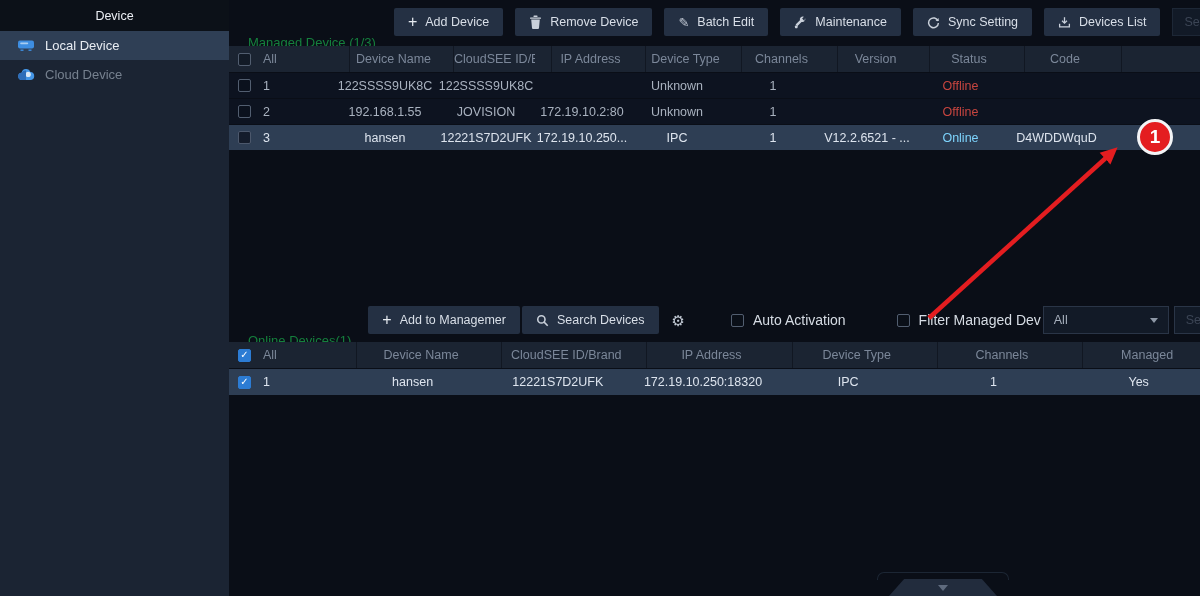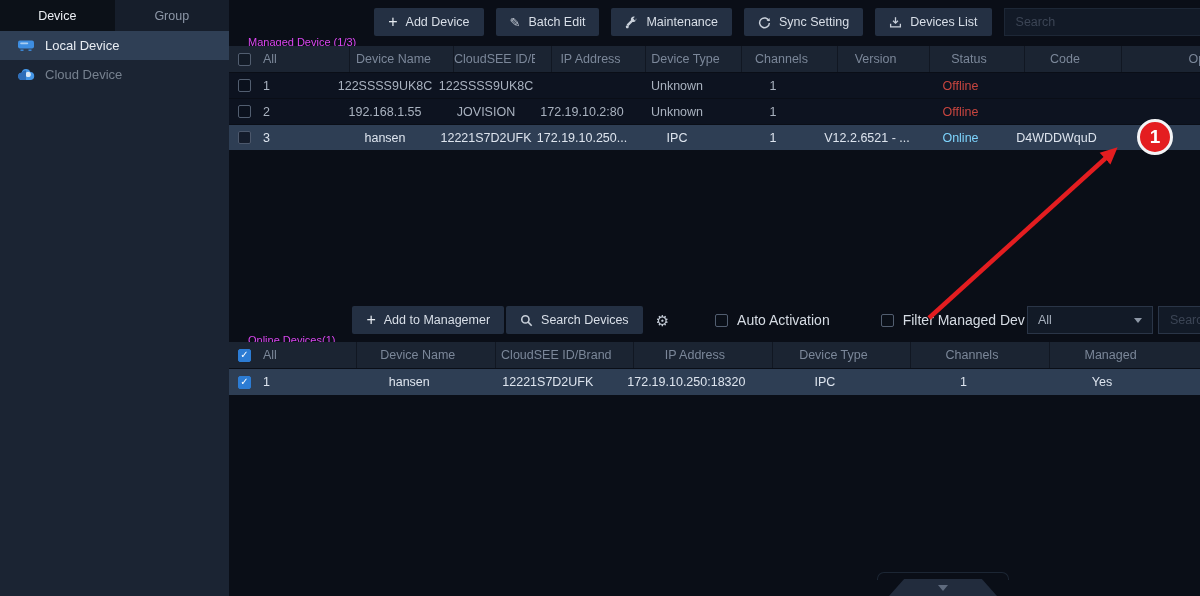--- a/index.html
+++ b/index.html
@@ -16,21 +16,21 @@
   .side-item { height:29px; flex-shrink:0; display:flex; align-items:center; gap:10px;
                padding-left:17px; font-size:13px; color:#76818f; }
   .side-item.selected { background:#2f3f55; color:#e8ecf2; }
   .side-item .icn { width:18px; height:14px; display:flex; align-items:center; justify-content:center; }
 
   
   .main { flex:1; display:flex; flex-direction:column; background:#0a0e17; position:relative; }
 
   .toolbar { display:flex; align-items:center; gap:12px; margin-top:8px; height:28px;
              padding-left:19px; flex-shrink:0; }
-  .panel-title { font-size:11px; color:#d946ef; white-space:nowrap; margin-right:6px;margin-top:40px; }
+  .panel-title { font-size:13px; color:#15803d; white-space:nowrap; margin-right:6px;margin-top:40px; }
   .btn { display:flex; align-items:center; gap:8px; background:#243043; border:none;
          color:#d9dfe8; height:28px; padding:0 14px; border-radius:2px; font-size:12.5px;
          font-family:inherit; white-space:nowrap; cursor:default; }
   .btn .plus { font-size:16px; line-height:1; color:#e6eaf0; }
   .btn svg { display:block; }
   .search { background:#121a27; border:1px solid #1d2736; height:28px; color:#cdd4de;
             font-size:12.5px; padding:0 11px; font-family:inherit; outline:none; }
   .search::placeholder { color:#56617399; }
   .search-top { flex:1; min-width:0; border-right:none; }
 
@@ -95,23 +95,20 @@
 </head>
 <body>
 
 <div class="app">
 
   <aside class="sidebar">
     <div class="side-tabs">
       <div class="side-tab active">
         <span>Device</span>
       </div>
-      <div class="side-tab">
-        <span>Group</span>
-      </div>
     </div>
     <div class="side-item selected">
       <span class="icn">
         <svg width="18" height="13" viewBox="0 0 18 13">
             <rect x="1" y="1.5" width="16" height="8" rx="2" fill="#3e8ee1"></rect>
             <rect x="3.2" y="3.6" width="8" height="1.6" rx="0.8" fill="#a8cdf1"></rect>
             <rect x="3.5" y="10.5" width="3" height="1.4" fill="#3e8ee1"></rect>
             <rect x="11.5" y="10.5" width="3" height="1.4" fill="#3e8ee1"></rect>
           </svg>
       </span>
@@ -129,20 +126,30 @@
     </div>
   </aside>
 
   <main class="main">
 
     <div class="toolbar">
       <span class="panel-title">Managed Device (1/3)</span>
       <button class="btn">
         <span class="plus">+</span>
         <span>Add Device</span>
+      </button>
+      <button class="btn">
+        <span>
+            <svg width="13" height="14" viewBox="0 0 13 14" fill="#c9d0da">
+              <rect x="1" y="2.4" width="11" height="1.4" rx="0.5"></rect>
+              <rect x="4.5" y="0.6" width="4" height="1.4" rx="0.5"></rect>
+              <path d="M2.2 4.6h8.6l-.8 8.4a1 1 0 0 1-1 .9H4a1 1 0 0 1-1-.9z"></path>
+            </svg>
+          </span>
+        <span>Remove Device</span>
       </button>
       <button class="btn">
         <span class="op-icon pencil">✎</span>
         <span>Batch Edit</span>
       </button>
       <button class="btn">
         <span>
             <svg width="13" height="13" viewBox="0 0 16 16" fill="#c9d0da">
               <path d="M13.6 2.4a3.6 3.6 0 0 1-4.3 4.9L4 12.6 2 10.6l5.3-5.3a3.6 3.6 0 0 1 4.9-4.3L10 3.2 12.8 6z"></path>
               <rect x="1.2" y="11.8" width="3.2" height="3.2" rx="0.8"></rect>

